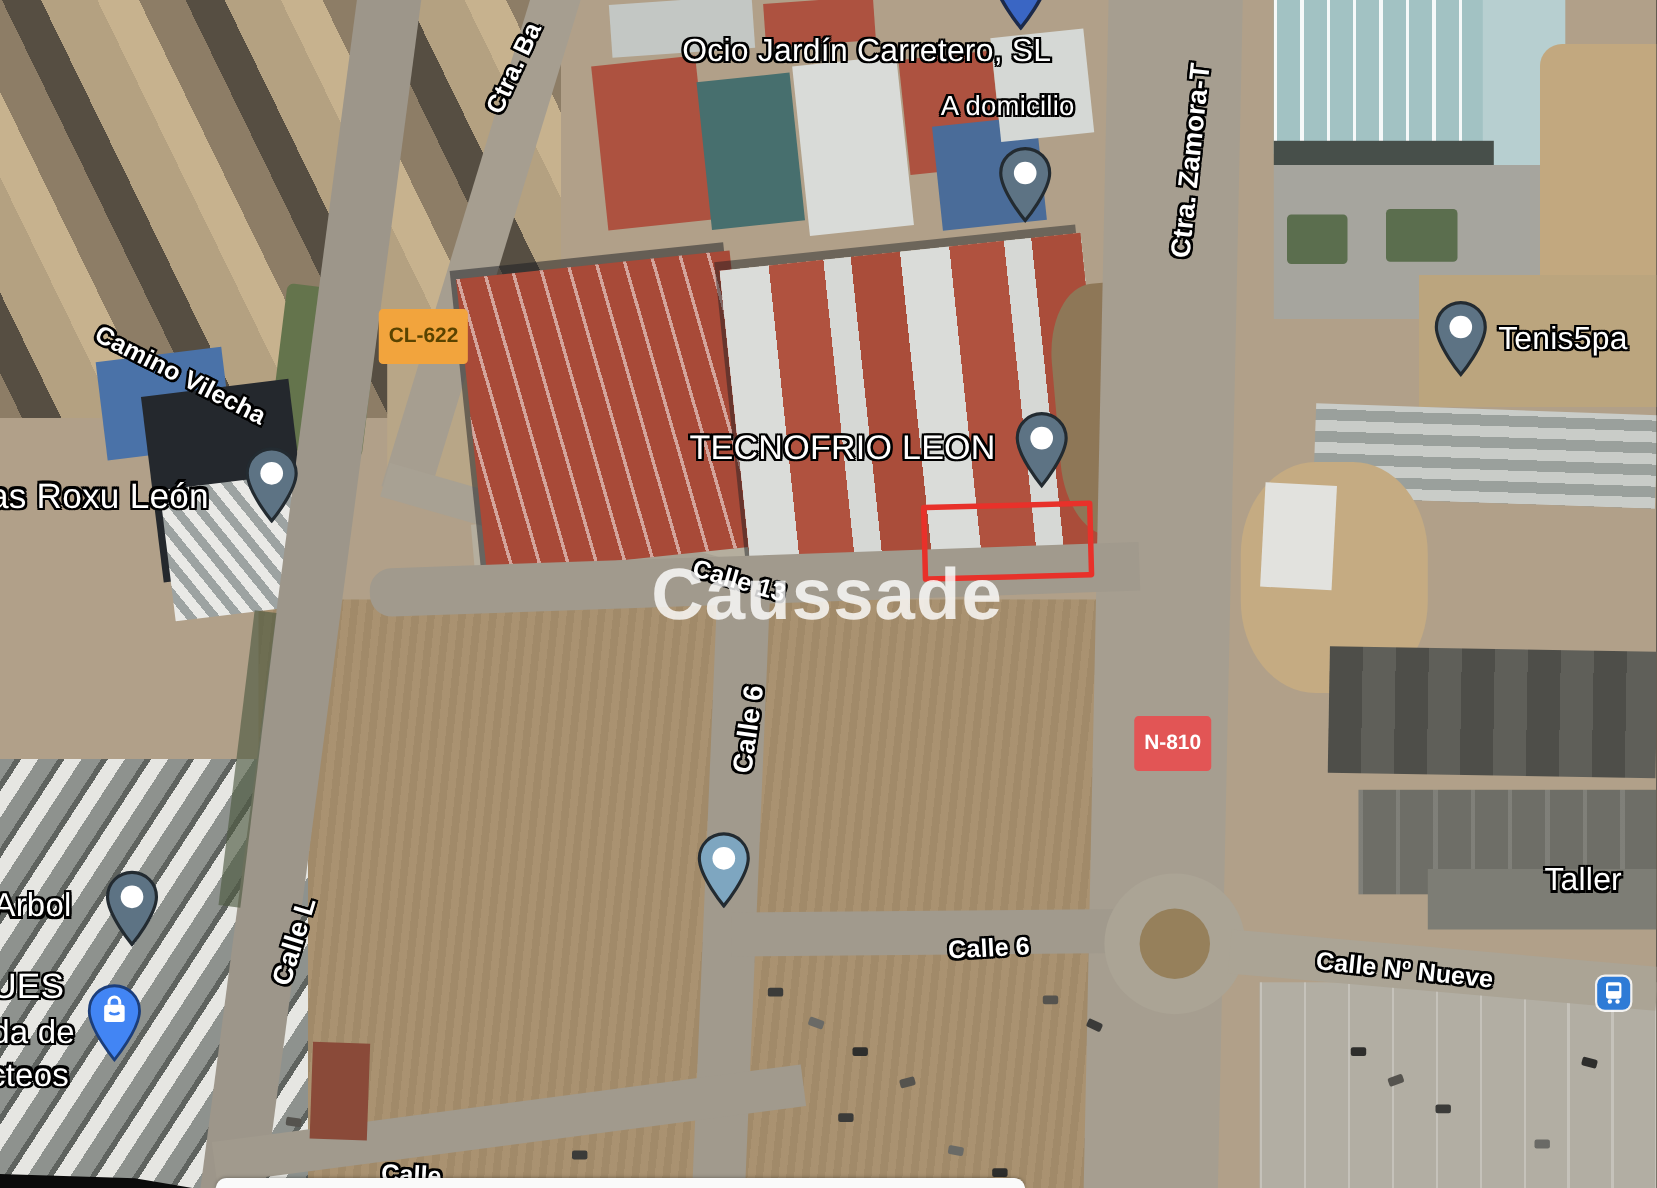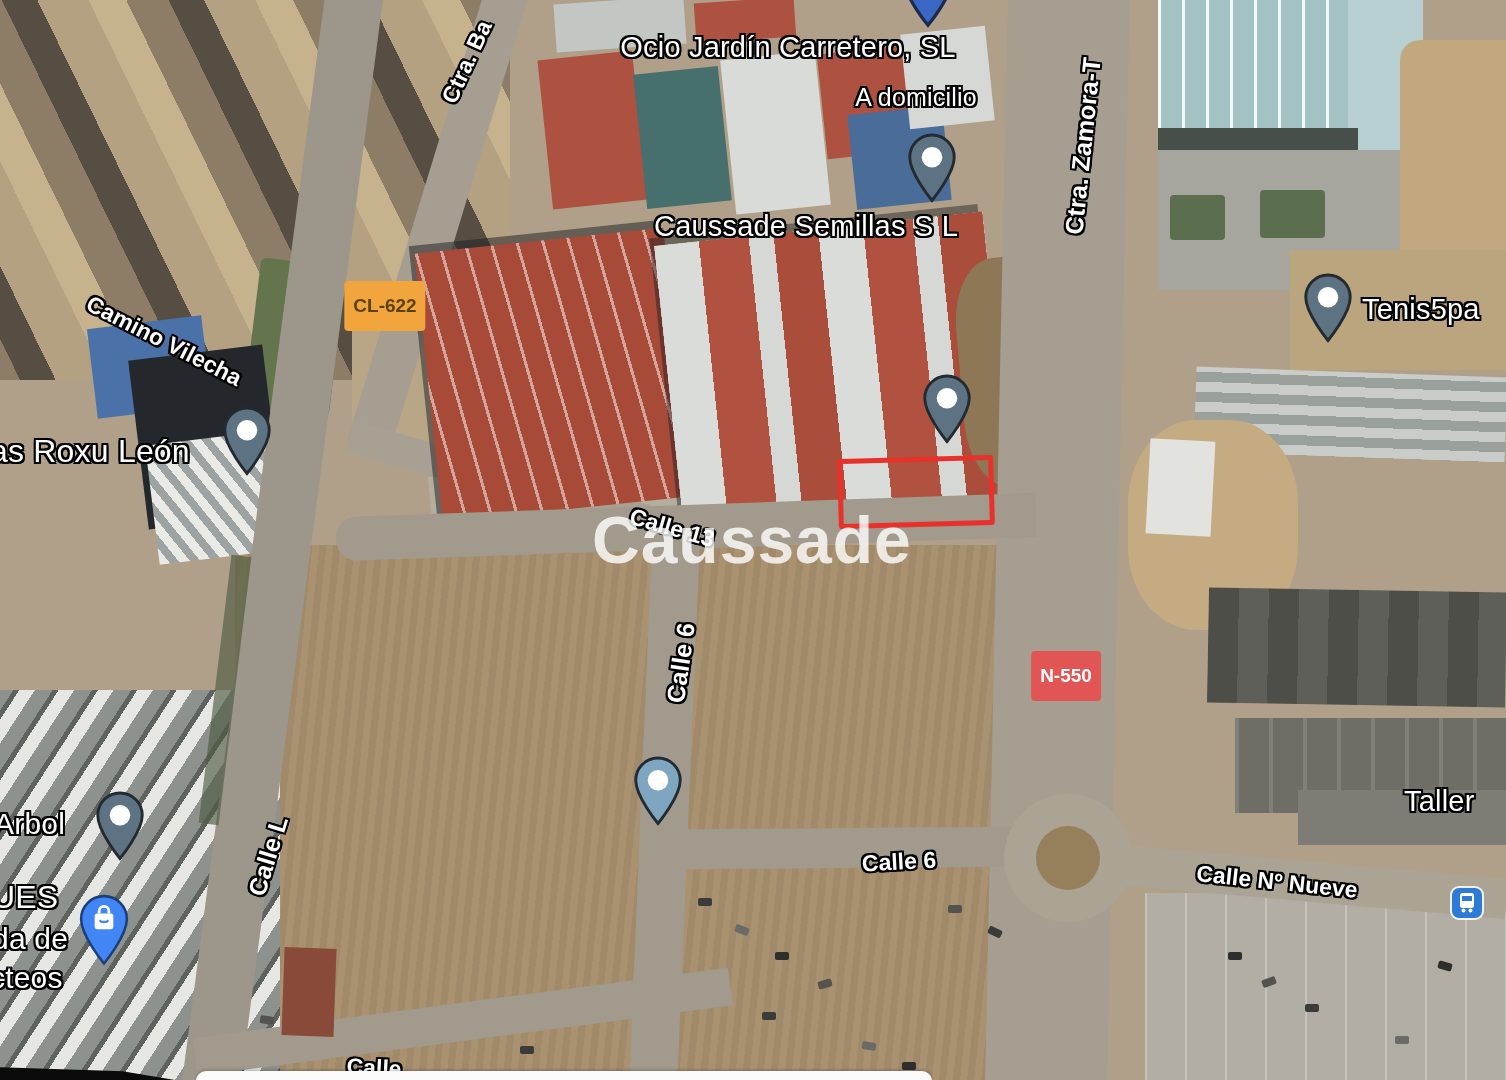--- a/index.html
+++ b/index.html
@@ -148,25 +148,25 @@
   <div class="street" style="left:467px;top:62px;transform:translate(-50%,-50%) rotate(-65deg);">Ctra. Ba</div>
   <div class="street" style="left:1083px;top:146px;font-size:25px;transform:translate(-50%,-50%) rotate(-84deg);">Ctra. Zamora-T</div>
   <div class="street" style="left:672px;top:528px;transform:translate(-50%,-50%) rotate(16deg);">Calle 13</div>
   <div class="street" style="left:681px;top:663px;font-size:25px;transform:translate(-50%,-50%) rotate(-82deg);">Calle 6</div>
   <div class="street" style="left:268px;top:856px;font-size:25px;transform:translate(-50%,-50%) rotate(-73deg);">Calle L</div>
   <div class="street" style="left:899px;top:862px;transform:translate(-50%,-50%) rotate(-3deg);">Calle 6</div>
   <div class="street" style="left:1277px;top:882px;transform:translate(-50%,-50%) rotate(6deg);">Calle Nº Nueve</div>
   <div class="street" style="left:374px;top:1068px;transform:translate(-50%,-50%) rotate(3deg);">Calle</div>
 
   <div class="badge cl" style="left:385px;top:306px;">CL-622</div>
-  <div class="badge n" style="left:1066px;top:676px;">N-550</div>
+  <div class="badge n" style="left:1066px;top:676px;">N-810</div>
 
   <div class="lbl" style="left:788px;top:47px;">Ocio Jardín Carretero, SL</div>
   <div class="lbl" style="left:916px;top:97px;font-size:25px;">A domicilio</div>
-  <div class="lbl" style="left:806px;top:226px;">Caussade Semillas S L</div>
+  <div class="lbl" style="left:766px;top:407px;font-size:31px;">TECNOFRIO LEON</div>
   <div class="lbl anchor-left" style="left:-10px;top:451px;font-size:32px;">as Roxu León</div>
   <div class="lbl anchor-left" style="left:1362px;top:309px;">Tenis5pa</div>
   <div class="lbl anchor-left" style="left:1404px;top:801px;">Taller</div>
   <div class="lbl anchor-left" style="left:-6px;top:824px;font-size:30px;">Arbol</div>
   <div class="lbl anchor-left" style="left:-8px;top:897px;font-size:32px;">UES</div>
   <div class="lbl anchor-left" style="left:-8px;top:939px;font-size:30px;">da de</div>
   <div class="lbl anchor-left" style="left:-10px;top:978px;font-size:30px;">cteos</div>
 
   <svg class="pin" style="left:900px;top:-50px;" width="56" height="78" viewBox="0 0 24 34">
     <path stroke="#1c2a4a" stroke-width="1.4" d="M12 1C6 1 1.2 5.8 1.2 11.8c0 8 10.8 21 10.8 21s10.8-13 10.8-21C22.8 5.8 18 1 12 1z" fill="#3a66c4"></path>

